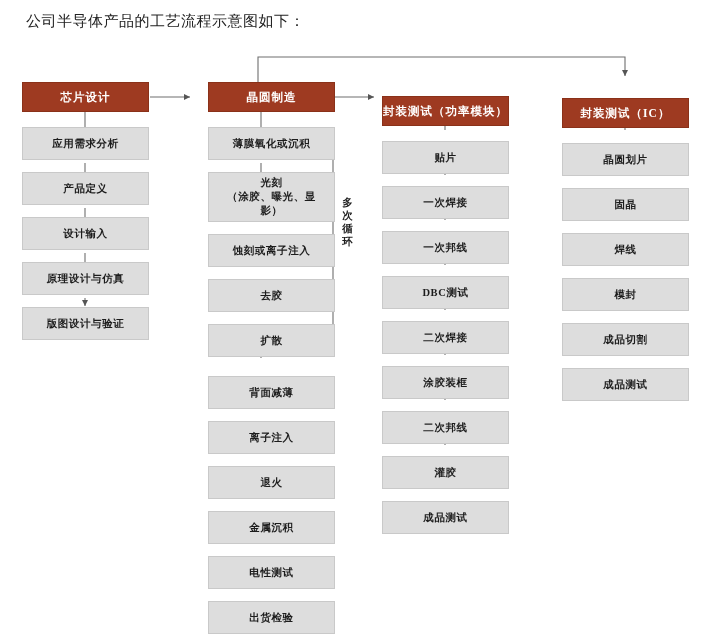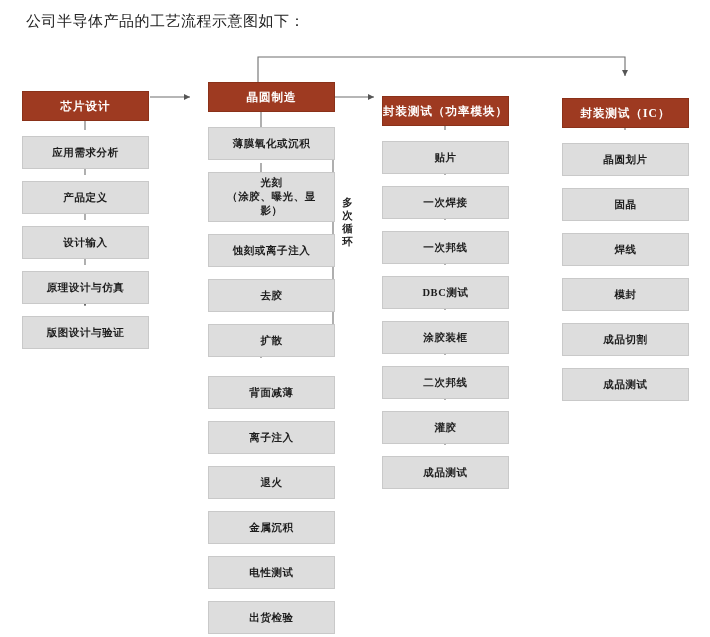--- a/index.html
+++ b/index.html
@@ -42,21 +42,21 @@
     width: 710px;
     height: 637px;
     pointer-events: none;
   }
 
   
   .column {
     position: absolute;
     width: 127px;
   }
-  #col-0 { left: 22px;  top: 91px; }
+  #col-0 { left: 22px;  top: 82px; }
   #col-1 { left: 208px; top: 82px; }
   #col-2 { left: 382px; top: 96px; }
   #col-3 { left: 562px; top: 98px; }
 
   .header-box {
     position: relative;
     width: 127px;
     height: 30px;
     box-sizing: border-box;
     background: #9E3A21;
@@ -220,20 +220,21 @@
       <span>环</span>
     </div>
 
   <div class="column" id="col-2">
     <div class="header-box">封装测试（功率模块）</div>
     <div class="steps">
       <div class="step-box">贴片</div>
       <div class="step-box">一次焊接</div>
       <div class="step-box">一次邦线</div>
       <div class="step-box">DBC测试</div>
+      <div class="step-box">二次焊接</div>
       <div class="step-box">涂胶装框</div>
       <div class="step-box">二次邦线</div>
       <div class="step-box">灌胶</div>
       <div class="step-box">成品测试</div>
     </div>
   </div>
 
   <div class="column" id="col-3">
     <div class="header-box">封装测试（IC）</div>
     <div class="steps">

